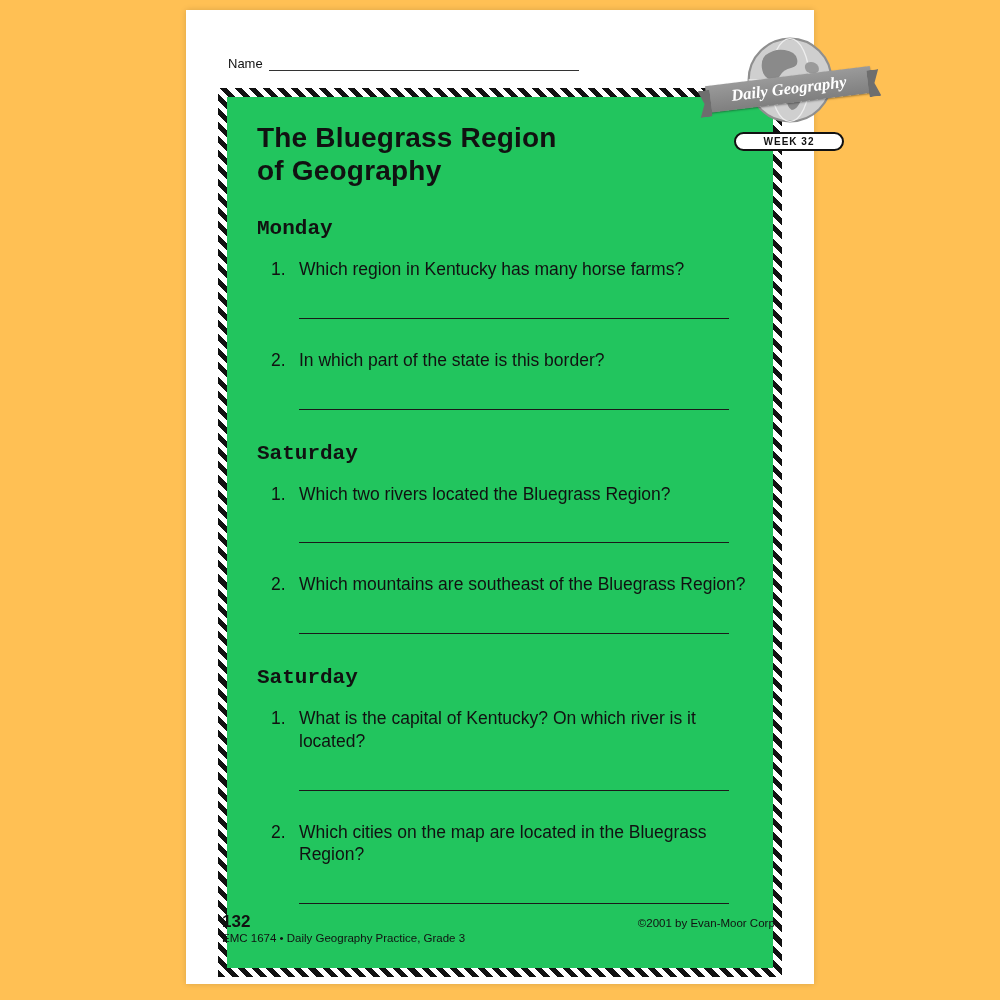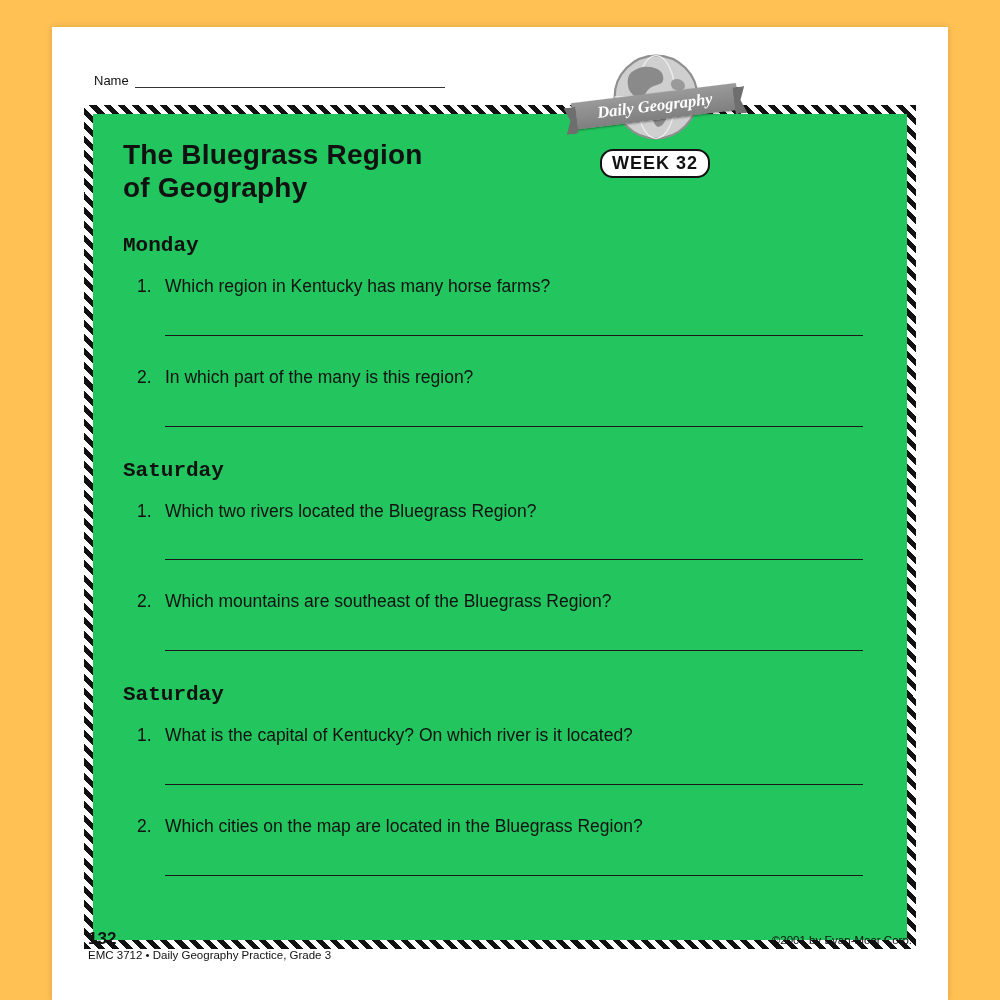--- a/index.html
+++ b/index.html
@@ -4,23 +4,23 @@
 <style>
   * { box-sizing: border-box; margin: 0; padding: 0; }
   html, body { width: 1000px; height: 1000px; }
   body {
     background: #FFC054;
     font-family: "Liberation Sans", sans-serif;
     color: #111;
   }
   .page {
     position: relative;
-    width: 896px;
+    width: 628px;
     height: 974px;
-    margin: 27px auto;
+    margin: 10px auto;
     background: #ffffff;
     box-shadow: 0 0 6px rgba(0,0,0,0.15);
   }
   
   .name-row {
     padding-top: 46px;
     margin-left: 42px;
     font-size: 13px;
     display: flex;
     align-items: flex-end;
@@ -110,21 +110,21 @@
   .week-pill {
     position: absolute;
     top: 96px;
     left: 30px;
     width: 110px;
     background: #fff;
     border: 2.5px solid #111;
     border-radius: 13px;
     text-align: center;
     font-weight: 700;
-    font-size: 18px;
+    font-size: 10px;
     letter-spacing: 1px;
     padding: 2px 0;
   }
   
   .footer {
     position: absolute;
     left: 36px;
     right: 36px;
     bottom: 40px;
     display: flex;
@@ -154,21 +154,21 @@
 
     <section class="day-section">
       <h2 class="day-heading">Monday</h2>
       <div class="question">
         <span class="q-num">1.</span>
         <span class="q-text">Which region in Kentucky has many horse farms?</span>
       </div>
       <div class="answer-line"></div>
       <div class="question">
         <span class="q-num">2.</span>
-        <span class="q-text">In which part of the many is this region?</span>
+        <span class="q-text">In which part of the state is this border?</span>
       </div>
       <div class="answer-line"></div>
     </section>
 
     <section class="day-section">
       <h2 class="day-heading">Saturday</h2>
       <div class="question">
         <span class="q-num">1.</span>
         <span class="q-text">Which two rivers located the Bluegrass Region?</span>
       </div>
@@ -205,18 +205,18 @@
       <path d="M52 50 q8 0 11 8 q3 9 -2 18 q-4 8 -9 8 q-5 -2 -6 -12 q-1 -14 6 -22 z" fill="#8a8a8a"></path>
       <path d="M70 30 q8 -2 12 4 q3 6 -3 8 q-8 2 -11 -3 q-3 -6 2 -9 z" fill="#9a9a9a"></path>
     </svg>
     <div class="ribbon">Daily Geography</div>
     <div class="week-pill">WEEK 32</div>
   </div>
 
   <div class="footer">
     <div class="footer-left">
       <span class="page-num">132</span>
-      <span class="footer-small">EMC 3712 • Daily Geography Practice, Grade 3</span>
+      <span class="footer-small">EMC 1674 • Daily Geography Practice, Grade 3</span>
     </div>
     <div class="footer-small">©2001 by Evan-Moor Corp.</div>
   </div>
 
 </div>
 
 </body></html>

